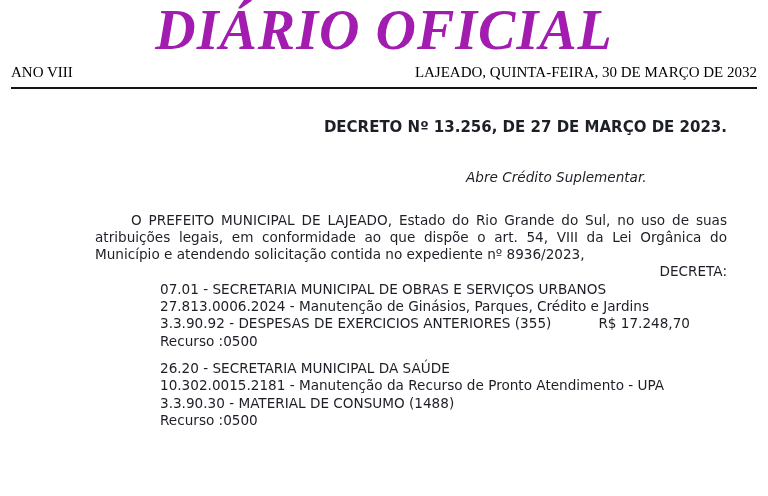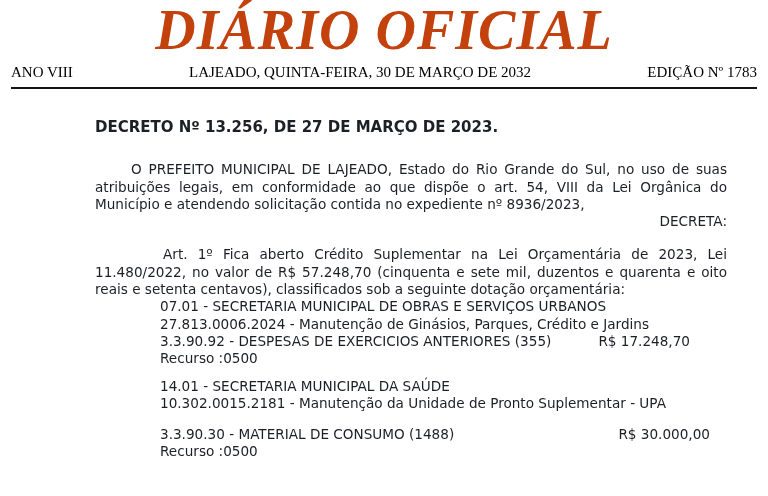--- a/index.html
+++ b/index.html
@@ -13,21 +13,21 @@
   .page { width: 768px; height: 496px; position: relative; }
 
   
   .mast-title {
     font-family: "Liberation Serif", serif;
     font-style: italic;
     font-weight: bold;
     font-size: 56px;
     line-height: 1;
     text-align: center;
-    color: #c2410c;
+    color: #a21caf;
     padding-top: 2px;
     letter-spacing: 1px;
     white-space: nowrap;
   }
   .mast-row {
     display: flex;
     justify-content: space-between;
     align-items: flex-start;
     padding: 0 11px;
     margin-top: 6px;
@@ -44,21 +44,21 @@
   
   .content {
     margin-left: 95px;
     width: 632px;
     font-size: 13.6px;
     line-height: 17.3px;
   }
   .decree-title {
     font-size: 15px;
     font-weight: bold;
-    text-align: left;
+    text-align: right;
     margin: 30px 0 0 0;
     line-height: 17.3px;
   }
   .ementa {
     font-style: italic;
     margin-top: 33px;
     margin-left: 371px;
     white-space: nowrap;
   }
   .para {
@@ -72,62 +72,60 @@
   .alloc { margin-left: 65px; }
   .alloc-1 { margin-top: 0; }
   .alloc-2 { margin-top: 10px; }
   .alloc div { white-space: nowrap; }
   .amount-row {
     display: flex;
     justify-content: space-between;
     gap: 28px;
   }
   .amount-row.w1 { width: 530px; }
-  .amount-row.w2 { width: 550px; margin-top: 14px; }
+  .amount-row.w2 { width: 550px; }
 </style>
 </head>
 <body>
 
 <div class="page">
 
   <header>
     <div class="mast-title">DIÁRIO OFICIAL</div>
     <div class="mast-row">
       <span>ANO VIII</span>
       <span>LAJEADO, QUINTA-FEIRA, 30 DE MARÇO DE 2032</span>
-      <span>EDIÇÃO Nº 1783</span>
     </div>
     <hr class="rule">
   </header>
 
   <main class="content">
 
     <h1 class="decree-title">DECRETO Nº 13.256, DE 27 DE MARÇO DE 2023.</h1>
 
+    <div class="ementa">Abre Crédito Suplementar.</div>
 
     <p class="para preamble">O PREFEITO MUNICIPAL DE LAJEADO, Estado do Rio Grande do Sul, no uso de suas atribuições legais, em conformidade ao que dispõe o art. 54, VIII da Lei Orgânica do Município e atendendo solicitação contida no expediente nº 8936/2023,</p>
 
     <div class="decreta">DECRETA:</div>
 
-    <p class="para article">Art. 1º Fica aberto Crédito Suplementar na Lei Orçamentária de 2023, Lei 11.480/2022, no valor de R$ 57.248,70 (cinquenta e sete mil, duzentos e quarenta e oito reais e setenta centavos), classificados sob a seguinte dotação orçamentária:</p>
 
     <section class="alloc alloc-1">
       <div>07.01 - SECRETARIA MUNICIPAL DE OBRAS E SERVIÇOS URBANOS</div>
       <div>27.813.0006.2024 - Manutenção de Ginásios, Parques, Crédito e Jardins</div>
       <div class="amount-row w1">
         <span>3.3.90.92 - DESPESAS DE EXERCICIOS ANTERIORES (355)</span>
         <span>R$ 17.248,70</span>
       </div>
       <div>Recurso :0500</div>
     </section>
 
     <section class="alloc alloc-2">
-      <div>14.01 - SECRETARIA MUNICIPAL DA SAÚDE</div>
-      <div>10.302.0015.2181 - Manutenção da Unidade de Pronto Suplementar - UPA</div>
+      <div>26.20 - SECRETARIA MUNICIPAL DA SAÚDE</div>
+      <div>10.302.0015.2181 - Manutenção da Recurso de Pronto Atendimento - UPA</div>
       <div class="amount-row w2">
         <span>3.3.90.30 - MATERIAL DE CONSUMO (1488)</span>
-        <span>R$ 30.000,00</span>
       </div>
       <div>Recurso :0500</div>
     </section>
 
   </main>
 </div>
 
 </body></html>

